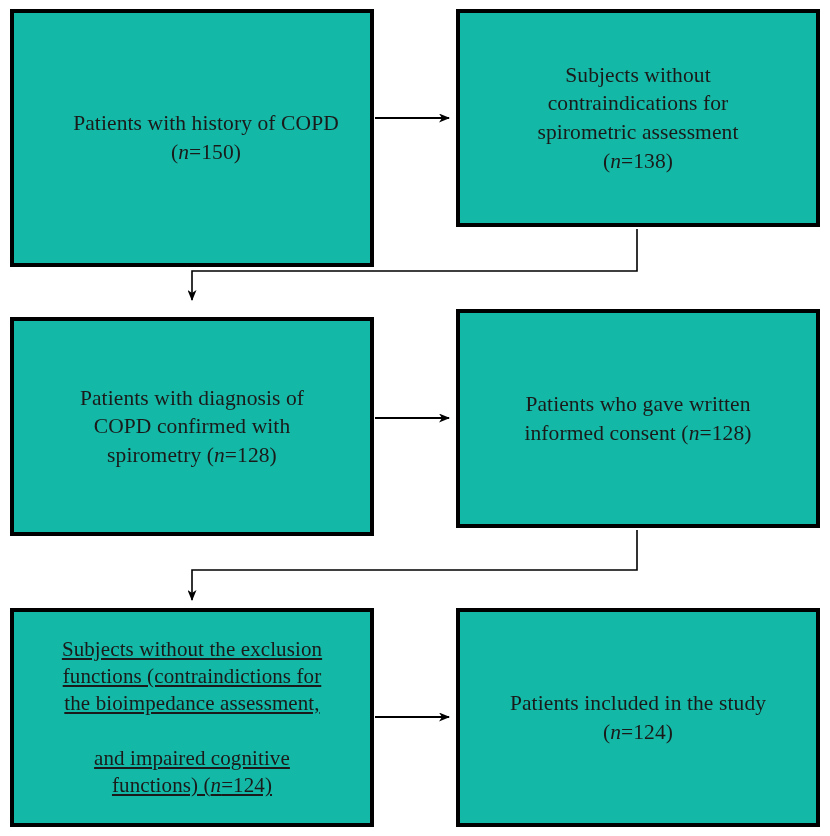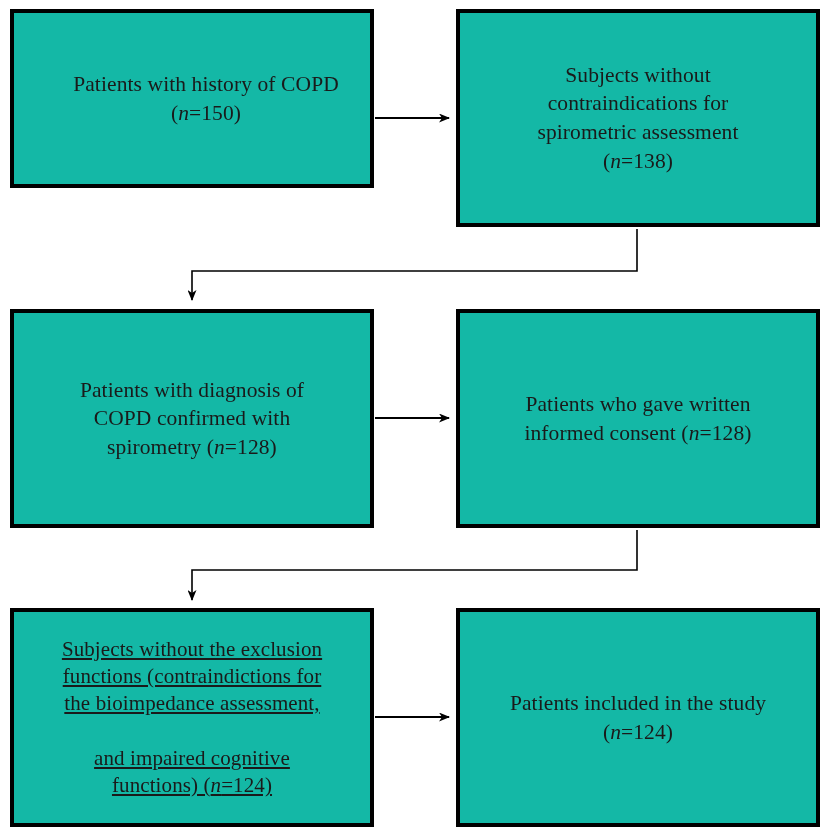--- a/index.html
+++ b/index.html
@@ -39,23 +39,23 @@
   
   #connectors {
     position: absolute;
     left: 0;
     top: 0;
     width: 830px;
     height: 836px;
     pointer-events: none;
   }
   
-  #box-r1c1 { left: 10px;  top: 9px;   width: 364px; height: 179px; padding-left: 42px; }
+  #box-r1c1 { left: 10px;  top: 9px;   width: 364px; height: 258px; padding-left: 42px; }
   #box-r1c2 { left: 456px; top: 9px;   width: 364px; height: 218px; }
-  #box-r2c1 { left: 10px;  top: 309px; width: 364px; height: 219px; }
+  #box-r2c1 { left: 10px;  top: 317px; width: 364px; height: 219px; }
   #box-r2c2 { left: 456px; top: 309px; width: 364px; height: 219px; justify-content: center; }
   #box-r3c1 { left: 10px;  top: 608px; width: 364px; height: 219px; }
   #box-r3c2 { left: 456px; top: 608px; width: 364px; height: 219px; }
   #box-r3c1 .flow-box-text { font-size: 21px; line-height: 1.30; text-decoration: underline; }
 </style>
 </head>
 <body>
 
 <div id="canvas">
 

